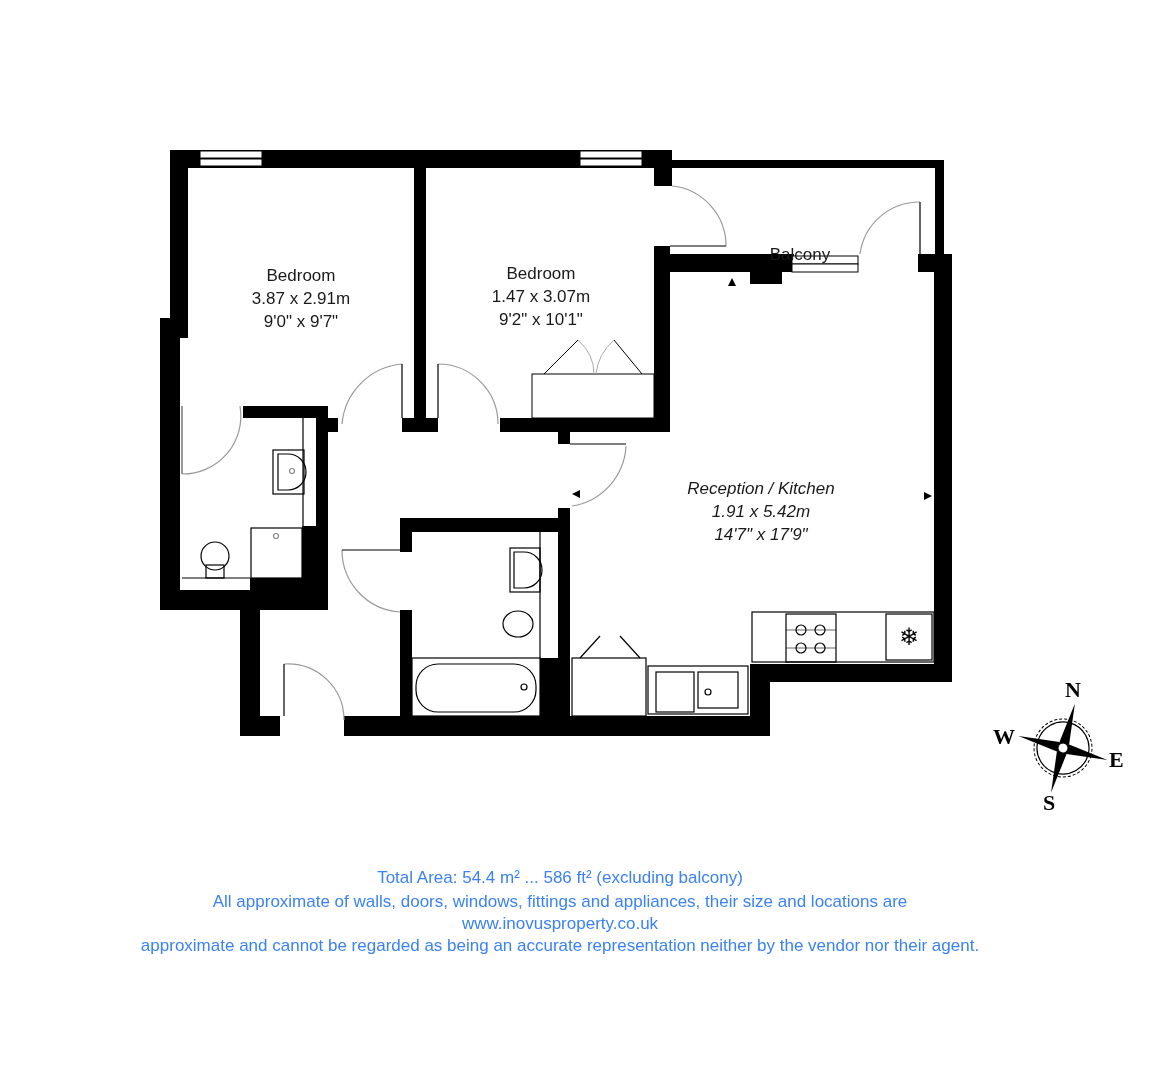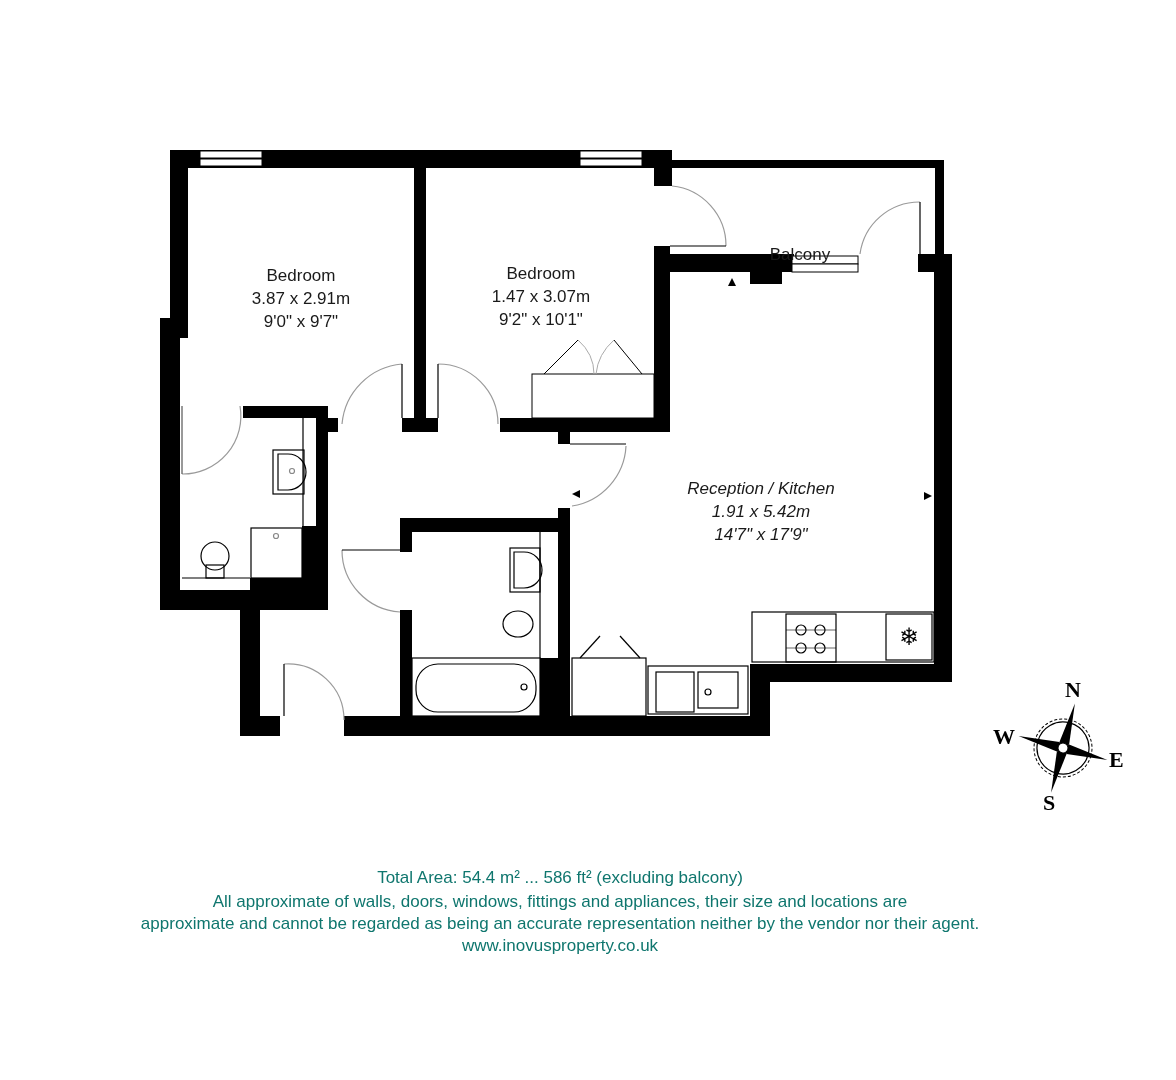--- a/index.html
+++ b/index.html
@@ -1,20 +1,20 @@
 <!DOCTYPE html>
 <html><head>
 <meta charset="utf-8">
 <style>
   html, body { margin:0; padding:0; background:#ffffff; }
   body { width:1176px; height:1080px; position:relative; overflow:hidden; font-family:"Liberation Sans", sans-serif; color:#1a1a1a; }
   #plan { position:absolute; left:0; top:0; }
   .room-label { position:absolute; text-align:center; font-size:17px; line-height:23px; color:#1a1a1a; transform:translateX(-50%); white-space:nowrap; }
   .compass-letter { position:absolute; font-family:"Liberation Serif", serif; font-weight:bold; font-size:22px; color:#000; }
-  .footer { position:absolute; left:0; width:1120px; text-align:center; font-size:17px; color:#0f766e; }
+  .footer { position:absolute; left:0; width:1120px; text-align:center; font-size:17px; color:#3b82f6; }
   .footer .line { display:block; line-height:22px; }
 </style>
 </head>
 <body>
 
 <svg id="plan" width="1176" height="1080" viewBox="0 0 1176 1080" xmlns="http://www.w3.org/2000/svg">
   <g fill="#000">
 
     <rect x="170" y="150" width="502" height="18"></rect>
 
@@ -184,15 +184,15 @@
 </div>
 
 <div class="compass-letter" style="left:1065px; top:677px;">N</div>
 <div class="compass-letter" style="left:1043px; top:790px;">S</div>
 <div class="compass-letter" style="left:1109px; top:747px;">E</div>
 <div class="compass-letter" style="left:993px; top:724px;">W</div>
 
 <div class="footer" style="top:867px;">
   <span class="line" style="margin-bottom:2px;">Total Area: 54.4 m² ... 586 ft² (excluding balcony)</span>
   <span class="line">All approximate of walls, doors, windows, fittings and appliances, their size and locations are</span>
+  <span class="line">www.inovusproperty.co.uk</span>
   <span class="line">approximate and cannot be regarded as being an accurate representation neither by the vendor nor their agent.</span>
-  <span class="line">www.inovusproperty.co.uk</span>
 </div>
 
 </body></html>

